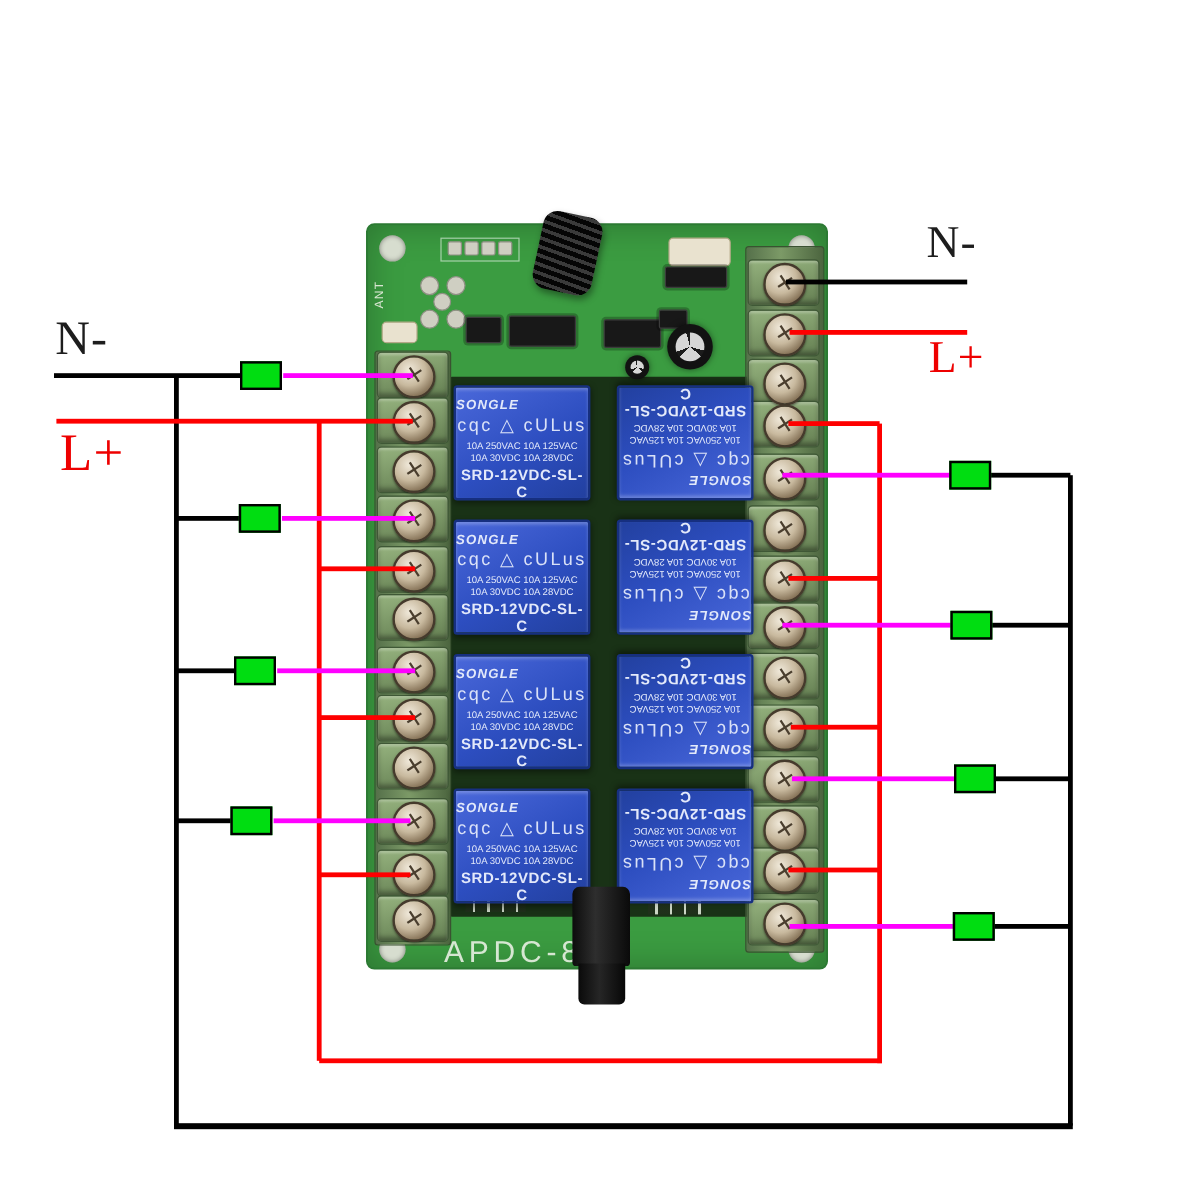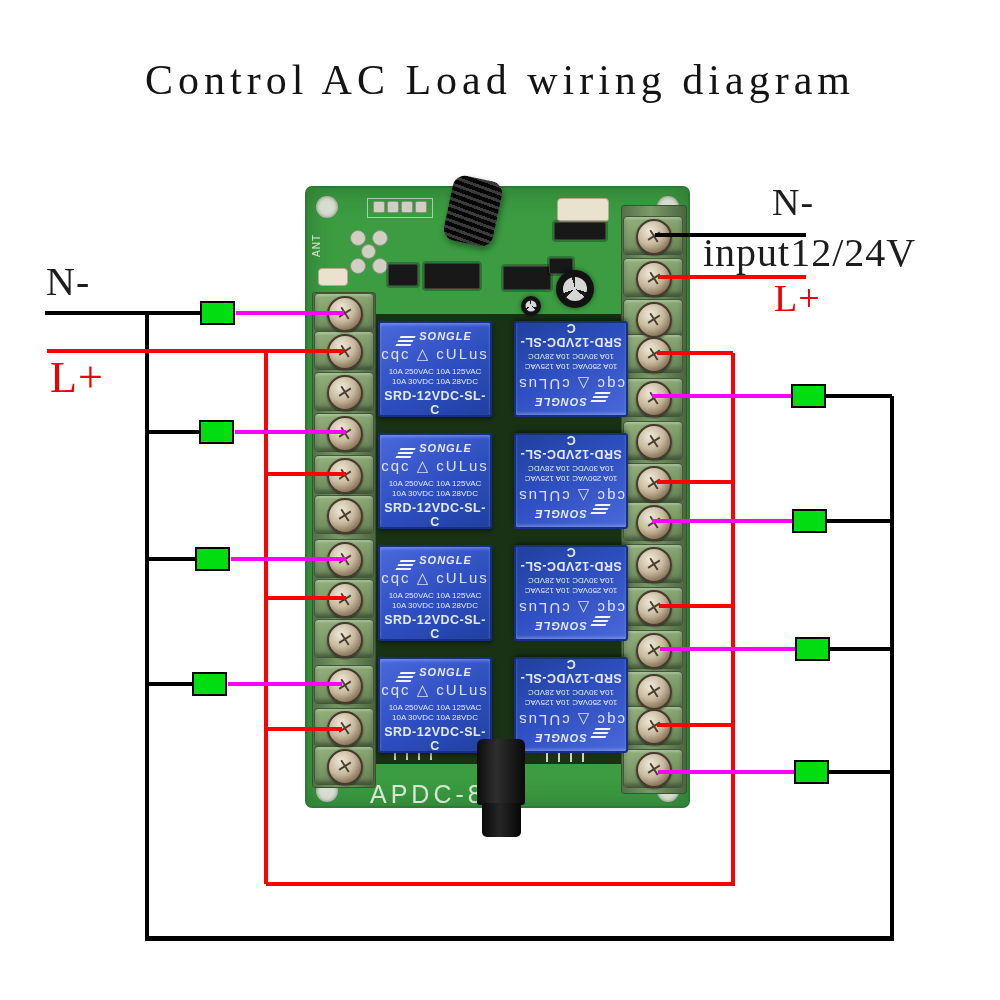--- a/index.html
+++ b/index.html
@@ -46,43 +46,41 @@
         background:radial-gradient(circle at 38% 32%,#f0e9da,#c8b99e 45%,#8a775c 75%,#5d4f3d);
         border:2px solid #453a2c;box-shadow:0 1px 2px rgba(0,0,0,.5);z-index:4;}
   .screw::before{content:"✕";position:absolute;left:50%;top:50%;transform:translate(-50%,-54%) rotate(12deg);
         font-size:19px;color:#4a3e2e;font-family:"DejaVu Sans",sans-serif;}
   
   .relay{position:absolute;width:110px;height:92px;border-radius:3px;color:#e3e9fa;
         background:linear-gradient(150deg,#4a68da,#2d4ec0 55%,#22409f);
         border:2px solid #162f80;box-shadow:inset 0 2px 3px rgba(255,255,255,.25),0 2px 5px rgba(0,0,0,.45);
         z-index:5;font-family:"Liberation Sans",sans-serif;text-align:center;overflow:hidden;}
   .relay.flip{transform:rotate(180deg);}
-  .r-logo{display:flex;align-items:flex-end;justify-content:center;gap:6px;margin-top:5px;height:14px;}
+  .r-logo{display:flex;align-items:flex-start;justify-content:center;gap:6px;margin-top:5px;height:14px;flex-direction:column;}
   .stripes{width:15px;height:2px;background:#f2f5ff;box-shadow:0 4px 0 #f2f5ff,0 8px 0 #f2f5ff;
         transform:skewX(-28deg) translateY(-4px);}
   .r-brand{font-size:11px;font-style:italic;font-weight:bold;letter-spacing:1px;}
   .r-marks{font-size:15px;margin-top:3px;letter-spacing:2px;opacity:.95;}
   .r-rt{font-size:8px;line-height:10px;letter-spacing:0;white-space:nowrap;}
   .r-rt1{margin-top:4px;}
   .r-model{font-size:12.5px;font-weight:bold;letter-spacing:.5px;margin-top:2px;}
   
   .wire{position:absolute;z-index:8;}
   .load{position:absolute;width:35px;height:24px;border:2px solid #000;z-index:9;box-sizing:border-box;}
 </style>
 </head>
 <body>
 
 <div class="canvas">
 
-  <div class="title">Control AC Load wiring diagram</div>
 
   <div class="lbl" style="left:46px;top:258px;">N-</div>
   <div class="lbl red" style="left:50px;top:352px;font-size:44px;">L+</div>
   <div class="lbl" style="left:772px;top:180px;font-size:38px;">N-</div>
-  <div class="lbl" style="left:703px;top:229px;">input12/24V</div>
   <div class="lbl red" style="left:774px;top:276px;font-size:38px;">L+</div>
 
   <div class="pcb">
     <div class="hole" style="left:9px;top:8px;"></div>
     <div class="hole" style="left:350px;top:8px;"></div>
     <div class="hole" style="left:9px;top:592px;"></div>
     <div class="hole" style="left:350px;top:592px;"></div>
 
     <div class="darkzone"></div>
     <div class="ant-label">ANT</div>

